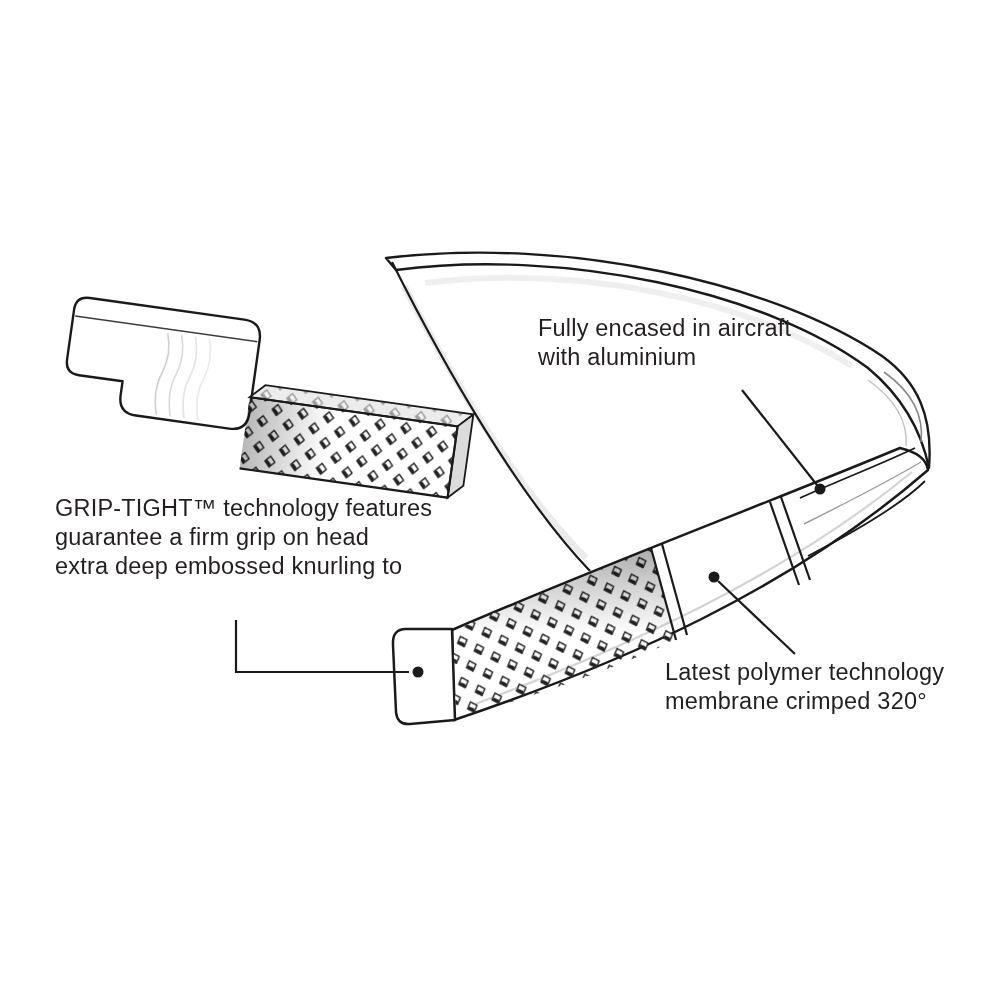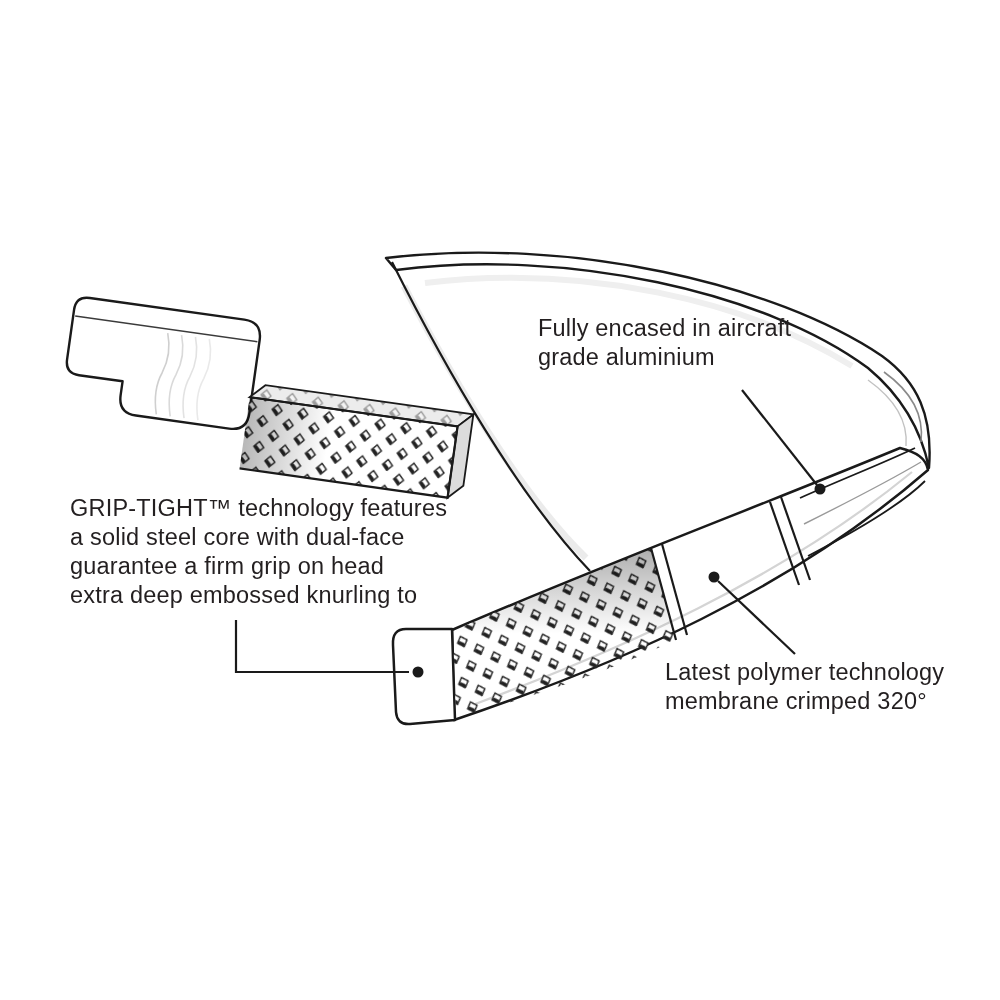--- a/index.html
+++ b/index.html
@@ -9,21 +9,21 @@
   }
   #art{position:absolute;left:0;top:0;width:1000px;height:1000px;}
   .callout{
     position:absolute;
     font:400 23.5px/29px "Liberation Sans","DejaVu Sans",sans-serif;
     color:var(--ink,#231f20);
     letter-spacing:0.2px;
     white-space:nowrap;
   }
   #c-alum{left:538px;top:314px;}
-  #c-grip{left:70px;top:494px;}
+  #c-grip{left:55px;top:494px;}
   #c-poly{left:665px;top:658px;}
 </style>
 </head>
 <body>
 
 <div id="stage">
 
   <svg id="art" viewBox="0 0 1000 1000">
     <defs>
       <pattern id="kn" width="26" height="26" patternUnits="userSpaceOnUse">
@@ -109,26 +109,25 @@
     </g>
     <g fill="#1a1a1a">
       <circle cx="820" cy="489" r="5.5"></circle>
       <circle cx="418" cy="672" r="5.5"></circle>
       <circle cx="714" cy="577" r="5.5"></circle>
     </g>
   </svg>
 
   <div class="callout" id="c-alum">
     <div>Fully encased in aircraft</div>
-    <div>grade aluminium</div>
+    <div>with aluminium</div>
   </div>
 
   <div class="callout" id="c-grip">
     <div>GRIP-TIGHT™ technology features</div>
-    <div>a solid steel core with dual-face</div>
     <div>guarantee a firm grip on head</div>
     <div>extra deep embossed knurling to</div>
   </div>
 
   <div class="callout" id="c-poly">
     <div>Latest polymer technology</div>
     <div>membrane crimped 320°</div>
   </div>
 
 </div>

